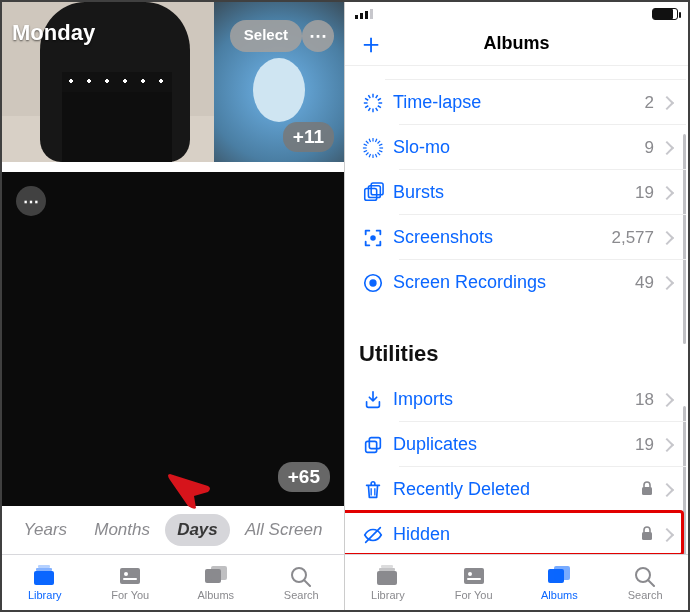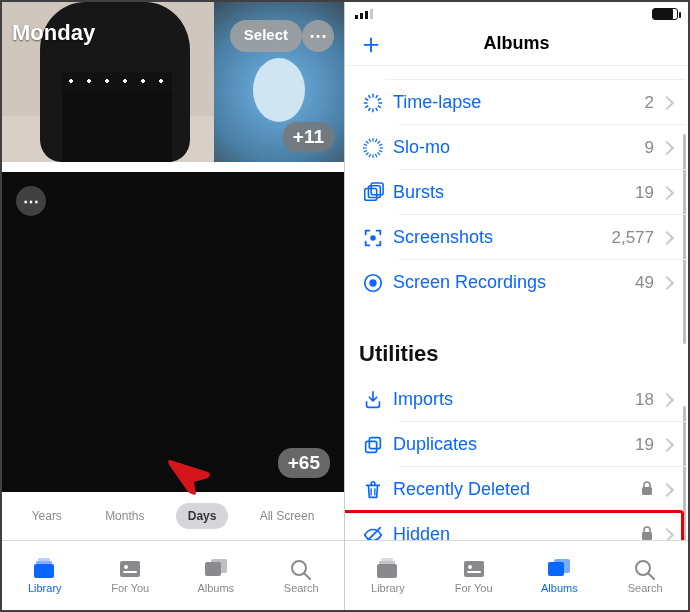--- a/index.html
+++ b/index.html
@@ -26,24 +26,24 @@
   .count-badge { position:absolute; right:10px; bottom:10px; background:rgba(120,120,120,.85); color:#fff; font-size:19px; font-weight:600; border-radius:14px; padding:4px 10px; }
 
   .row-gap { height:10px; background:#fff; }
   .row2 { flex:1; background:#0b0b0b; position:relative; }
   .row2-header { position:absolute; top:14px; left:14px; right:14px; display:flex; align-items:center; justify-content:space-between; }
   .row2-title { color:#fff; font-size:20px; font-weight:700; }
   .row2-more { width:30px; height:30px; border-radius:50%; background:rgba(120,120,120,.5); color:#fff; display:flex; align-items:center; justify-content:center; font-weight:700; }
   .row2 .count-badge { right:14px; bottom:14px; }
 
   .seg-bar { height:48px; background:#fff; display:flex; align-items:center; justify-content:space-around; padding:0 8px; position:relative; }
-  .seg { color:#8a8a8e; font-size:12px; font-weight:500; padding:6px 12px; border-radius:18px; }
+  .seg { color:#8a8a8e; font-size:17px; font-weight:500; padding:6px 12px; border-radius:18px;font-style:italic; }
   .seg.active { background:#d6d6da; color:#373737; font-weight:600; }
 
-  .tabbar { height:70px; border-top:1px solid #d8d8dc; display:flex; }
+  .tabbar { height:56px; border-top:1px solid #d8d8dc; display:flex; }
   .tab { flex:1; display:flex; flex-direction:column; align-items:center; justify-content:center; gap:2px; color:#8a8a8e; font-size:11px; }
   .tab.active { color:#0a66ff; }
   .tab svg { width:26px; height:22px; }
 
   .pointer { position:absolute; left:164px; bottom:44px; width:46px; height:40px; z-index:20; }
 
   
   .status { height:20px; display:flex; align-items:center; justify-content:space-between; padding:4px 10px 0; font-size:13px; color:#111; }
   .status .sig { display:flex; gap:2px; align-items:flex-end; }
   .status .sig span { width:3px; background:#111; display:block; }

